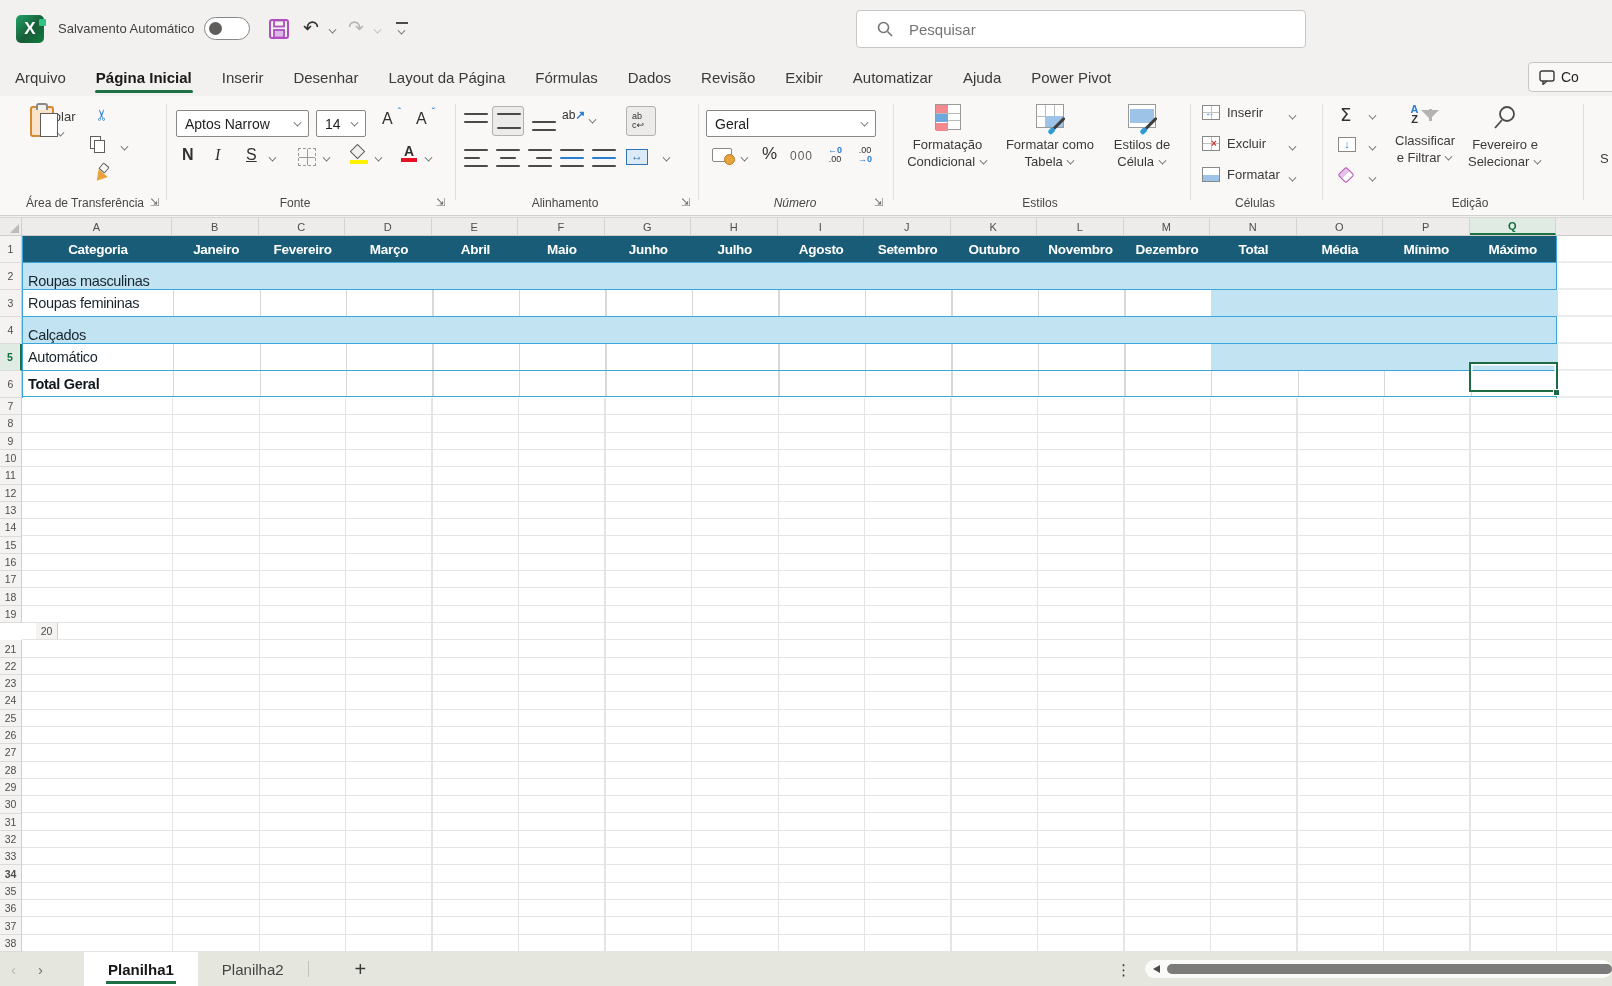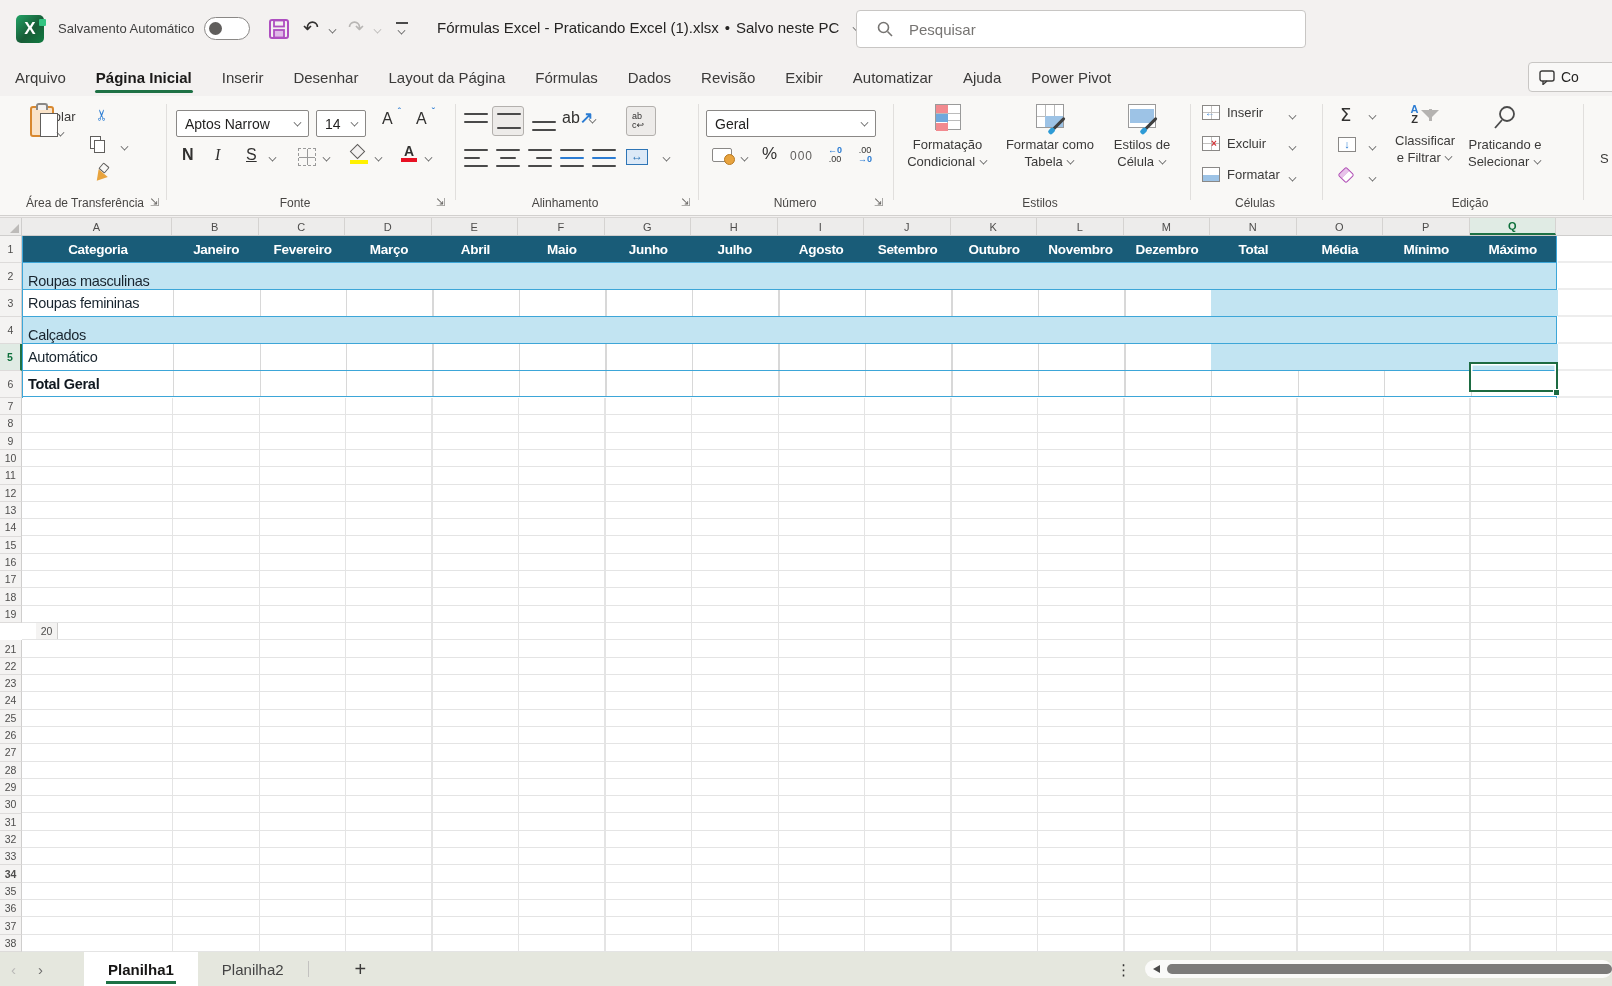--- a/index.html
+++ b/index.html
@@ -181,24 +181,20 @@
       <rect x="6" y="12" width="10" height="7.5" fill="#E0B8E8" stroke="#AE4FC0" stroke-width="1.8"></rect>
     </svg>
     <span class="qat-btn" style="left:303px;">↶</span>
     <span class="chev" style="position:absolute;left:328px;top:26px;"></span>
     <span class="qat-btn dim" style="left:348px;">↷</span>
     <span class="chev light" style="position:absolute;left:373px;top:26px;"></span>
     <div class="qat-more">
       <div class="bar"></div>
         <span class="chev" style="position:absolute;left:1px;top:5px;"></span>
     </div>
-    <div id="doc-title">
-      <span>Fórmulas Excel - Praticando Excel (1).xlsx</span><span class="dot">•</span><span>Salvo neste PC</span>
-      <span class="chev" style="display:inline-block;margin-left:8px;"></span>
-    </div>
     <div id="searchbox">
       <svg class="magsvg mag" viewBox="0 0 16 16">
         <circle cx="6.5" cy="6.5" r="5" fill="none" stroke="#767472" stroke-width="1.6"></circle>
         <line x1="10.5" y1="10.5" x2="15" y2="15" stroke="#767472" stroke-width="1.6"></line>
       </svg>
       <span class="ph">Pesquisar</span>
     </div>
   </div>
 
   <div id="tabrow">
@@ -287,21 +283,21 @@
       <div class="bars" style="width:24px;height:16px;">
           <i style="width:100%"></i>
           <i style="width:100%"></i>
         </div>
     </div>
     <div class="bars" style="position:absolute;left:532px;top:17px;">
         <i style="width:0"></i>
         <i style="width:100%"></i>
         <i style="width:100%"></i>
       </div>
-    <div style="position:absolute;left:562px;top:12px;font-size:16px;color:#323130;">
+    <div style="position:absolute;left:562px;top:12px;font-size:12px;color:#323130;">
       <span>ab</span><span style="color:#2B7CD3;font-weight:bold;">↗</span>
     </div>
     <span class="chev" style="position:absolute;left:588px;top:20px;"></span>
     <div class="bars" style="position:absolute;left:464px;top:53px;">
         <i style="width:100%"></i>
         <i style="width:65%"></i>
         <i style="width:100%"></i>
       </div>
     <div class="bars" style="position:absolute;left:496px;top:53px;">
         <i style="width:100%"></i>
@@ -342,21 +338,21 @@
     <span style="position:absolute;left:762px;top:48px;font-size:17px;color:#323130;">%</span>
     <span style="position:absolute;left:790px;top:53px;font-size:12px;color:#605E5C;letter-spacing:1px;">000</span>
     <div class="dec-icon" style="position:absolute;left:828px;top:50px;">
       <div class="arr">←0</div>
         <div>.00</div>
     </div>
     <div class="dec-icon" style="position:absolute;left:858px;top:50px;">
       <div>.00</div>
         <div class="arr">→0</div>
     </div>
-    <div class="grp-label" style="left:730px;width:130px;">Número</div>
+    <div class="grp-label" style="left:730px;width:130px;font-style:italic;">Número</div>
     <span class="launcher" style="left:874px;"></span>
     <div class="rsep" style="left:893px;"></div>
 
     <div class="bigbtn" style="left:905px;top:8px;width:85px;">
       <div class="cf-icon" style="margin:0 auto;">
         <i style="top:0;background:#F28A8F;"></i>
           <i style="top:9px;background:#6FA8DC;"></i>
           <i style="top:18px;background:#F28A8F;"></i>
       </div>
       <div style="margin-top:6px;"><span>Formatação</span><br>
@@ -415,21 +411,21 @@
           <div class="funnel"></div>
       </div>
       <div style="margin-top:8px;"><span>Classificar</span><br>
       <span>e Filtrar</span> <span class="chev"></span></div>
     </div>
     <div class="bigbtn" style="left:1462px;top:8px;width:86px;">
       <svg width="26" height="26" viewBox="0 0 26 26">
         <circle cx="15" cy="10" r="7" fill="none" stroke="#4a4a4a" stroke-width="1.8"></circle>
         <line x1="10" y1="16" x2="3" y2="24" stroke="#4a4a4a" stroke-width="1.8"></line>
       </svg>
-      <div style="margin-top:2px;"><span>Praticando e</span><br>
+      <div style="margin-top:2px;"><span>Fevereiro e</span><br>
       <span>Selecionar</span> <span class="chev"></span></div>
     </div>
     <div class="grp-label" style="left:1405px;width:130px;">Edição</div>
     <div class="rsep" style="left:1583px;"></div>
     <span style="position:absolute;left:1600px;top:55px;font-size:13px;color:#3B3A39;">S</span>
   </div>
 
   <div id="grid">
     <div id="colheaders">
       <div class="corner"></div>

